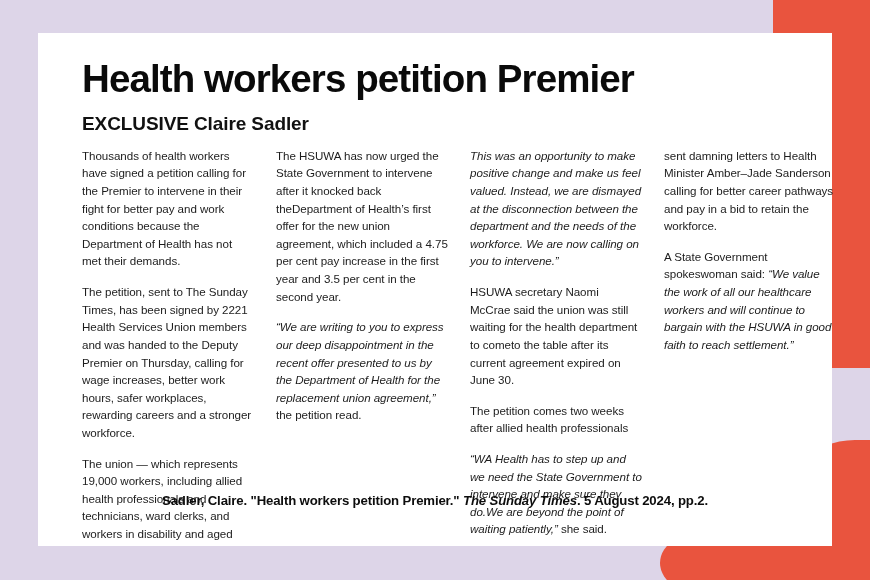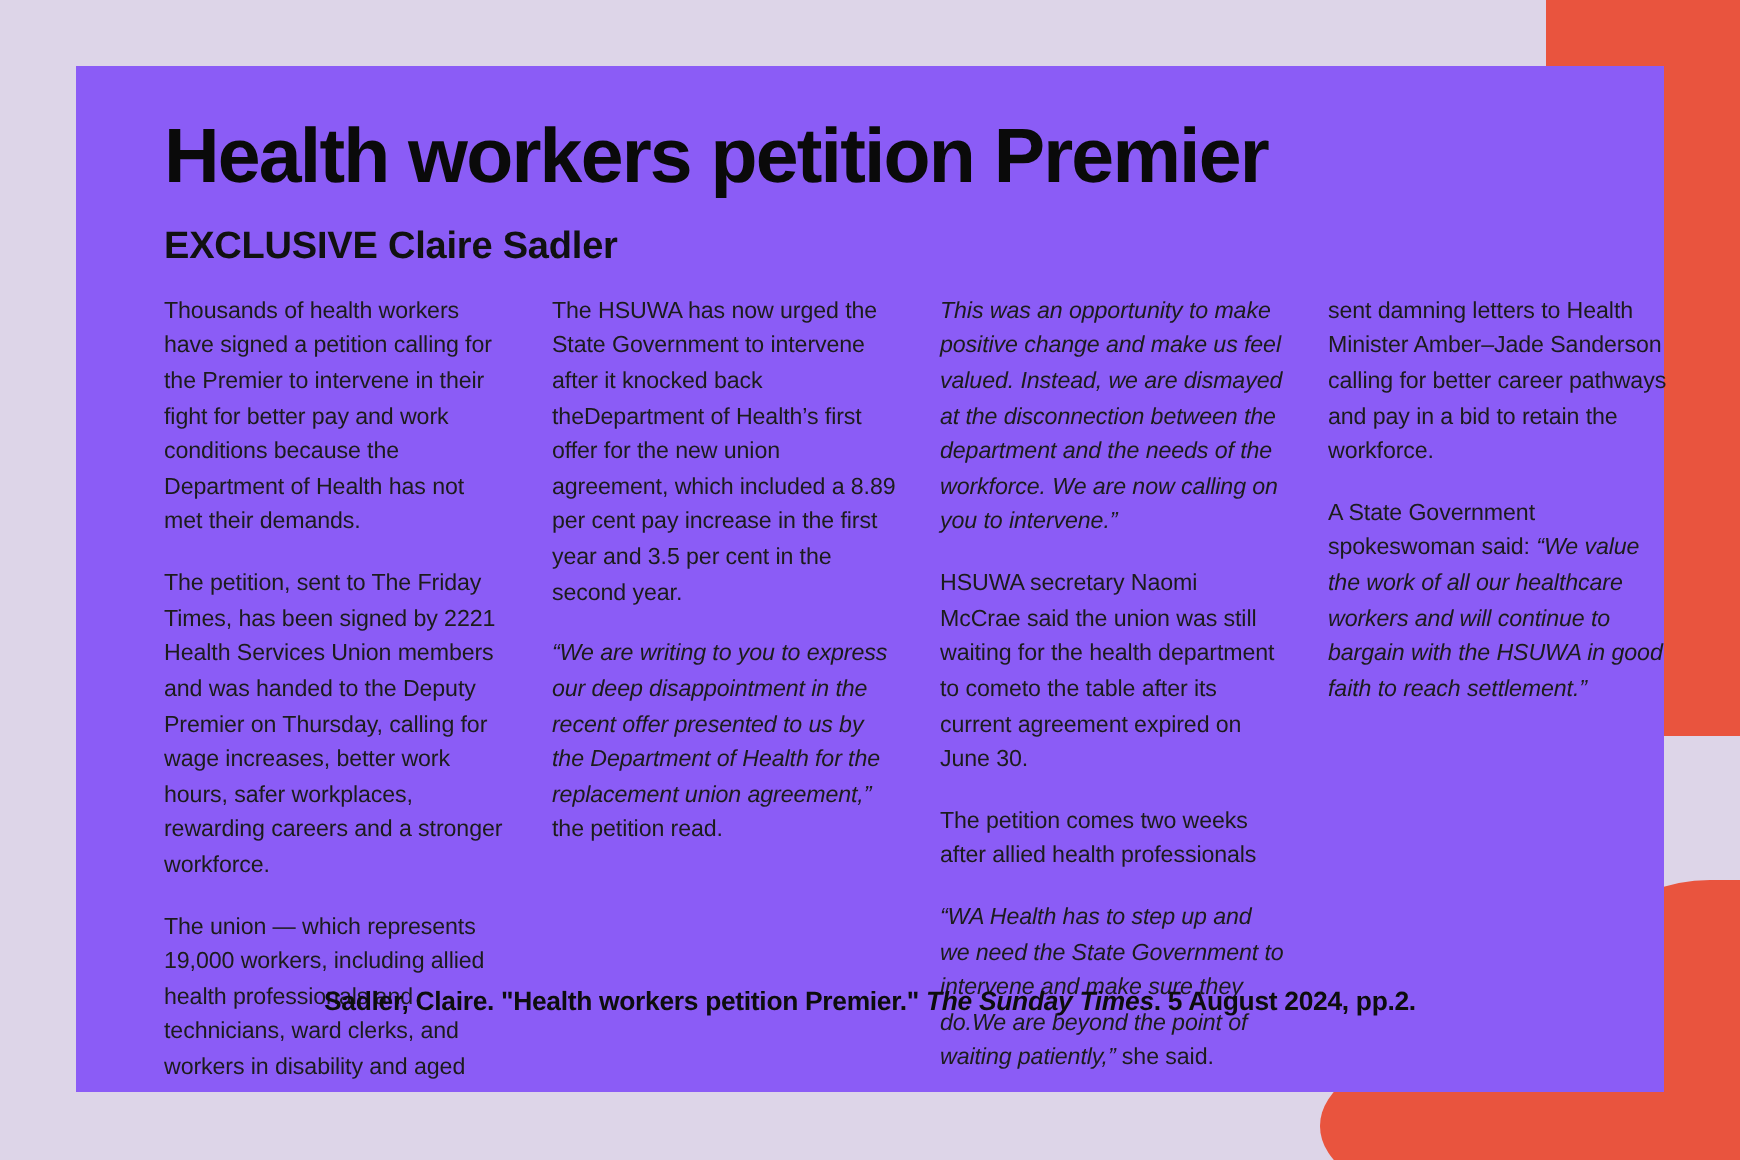--- a/index.html
+++ b/index.html
@@ -60,21 +60,21 @@
     border-bottom-left-radius: 110px 70px;
   }
 
   
   #article-card {
     position: absolute;
     left: 38px;
     top: 33px;
     width: 794px;
     height: 513px;
-    background: #8b5cf6;
+    background: #ffffff;
     z-index: 2;
     box-sizing: border-box;
     padding: 20px 22px 0 22px;
   }
 
   #headline {
     font-size: 38.5px;
     font-weight: 700;
     letter-spacing: -0.9px;
     line-height: 1.06;
@@ -138,25 +138,25 @@
 
 <div id="article-card">
 
   <h1 id="headline">Health workers petition Premier</h1>
 
   <div id="byline">EXCLUSIVE Claire Sadler</div>
 
   <div id="columns">
     <div class="column">
         <p class="para">Thousands of health workers have signed a petition calling for the Premier to intervene in their fight for better pay and work conditions because the Department of Health has not met their demands.</p>
-        <p class="para">The petition, sent to The Friday Times, has been signed by 2221 Health Services Union members and was handed to the Deputy Premier on Thursday, calling for wage increases, better work hours, safer workplaces, rewarding careers and a stronger workforce.</p>
+        <p class="para">The petition, sent to The Sunday Times, has been signed by 2221 Health Services Union members and was handed to the Deputy Premier on Thursday, calling for wage increases, better work hours, safer workplaces, rewarding careers and a stronger workforce.</p>
         <p class="para">The union — which represents 19,000 workers, including allied health professionals and technicians, ward clerks, and workers in disability and aged</p>
       </div>
     <div class="column">
-        <p class="para">The HSUWA has now urged the State Government to intervene after it knocked back theDepartment of Health’s first offer for the new union agreement, which included a 8.89 per cent pay increase in the first year and 3.5 per cent in the second year.</p>
+        <p class="para">The HSUWA has now urged the State Government to intervene after it knocked back theDepartment of Health’s first offer for the new union agreement, which included a 4.75 per cent pay increase in the first year and 3.5 per cent in the second year.</p>
         <p class="para"><em>“We are writing to you to express our deep disappointment in the recent offer presented to us by the Department of Health for the replacement union agreement,”</em><span> the petition read.</span></p>
       </div>
     <div class="column">
         <p class="para italic">This was an opportunity to make positive change and make us feel valued. Instead, we are dismayed at the disconnection between the department and the needs of the workforce. We are now calling on you to intervene.”</p>
         <p class="para">HSUWA secretary Naomi McCrae said the union was still waiting for the health department to cometo the table after its current agreement expired on June 30.</p>
         <p class="para">The petition comes two weeks after allied health professionals</p>
         <p class="para"><em>“WA Health has to step up and we need the State Government to intervene and make sure they do.We are beyond the point of waiting patiently,”</em><span> she said.</span></p>
       </div>
     <div class="column">
         <p class="para">sent damning letters to Health Minister Amber–Jade Sanderson calling for better career pathways and pay in a bid to retain the workforce.</p>

